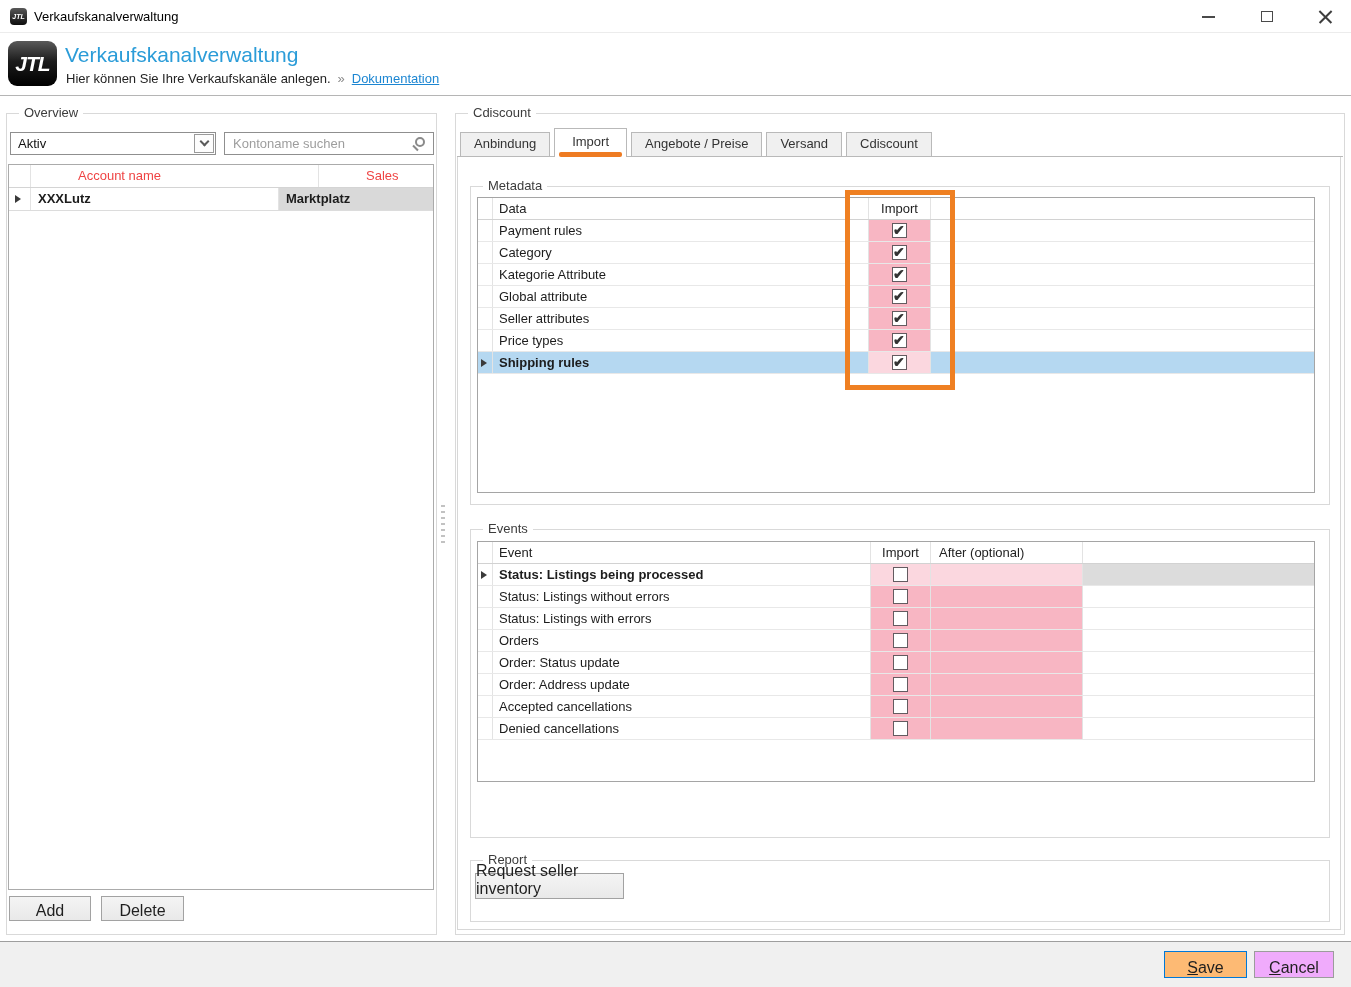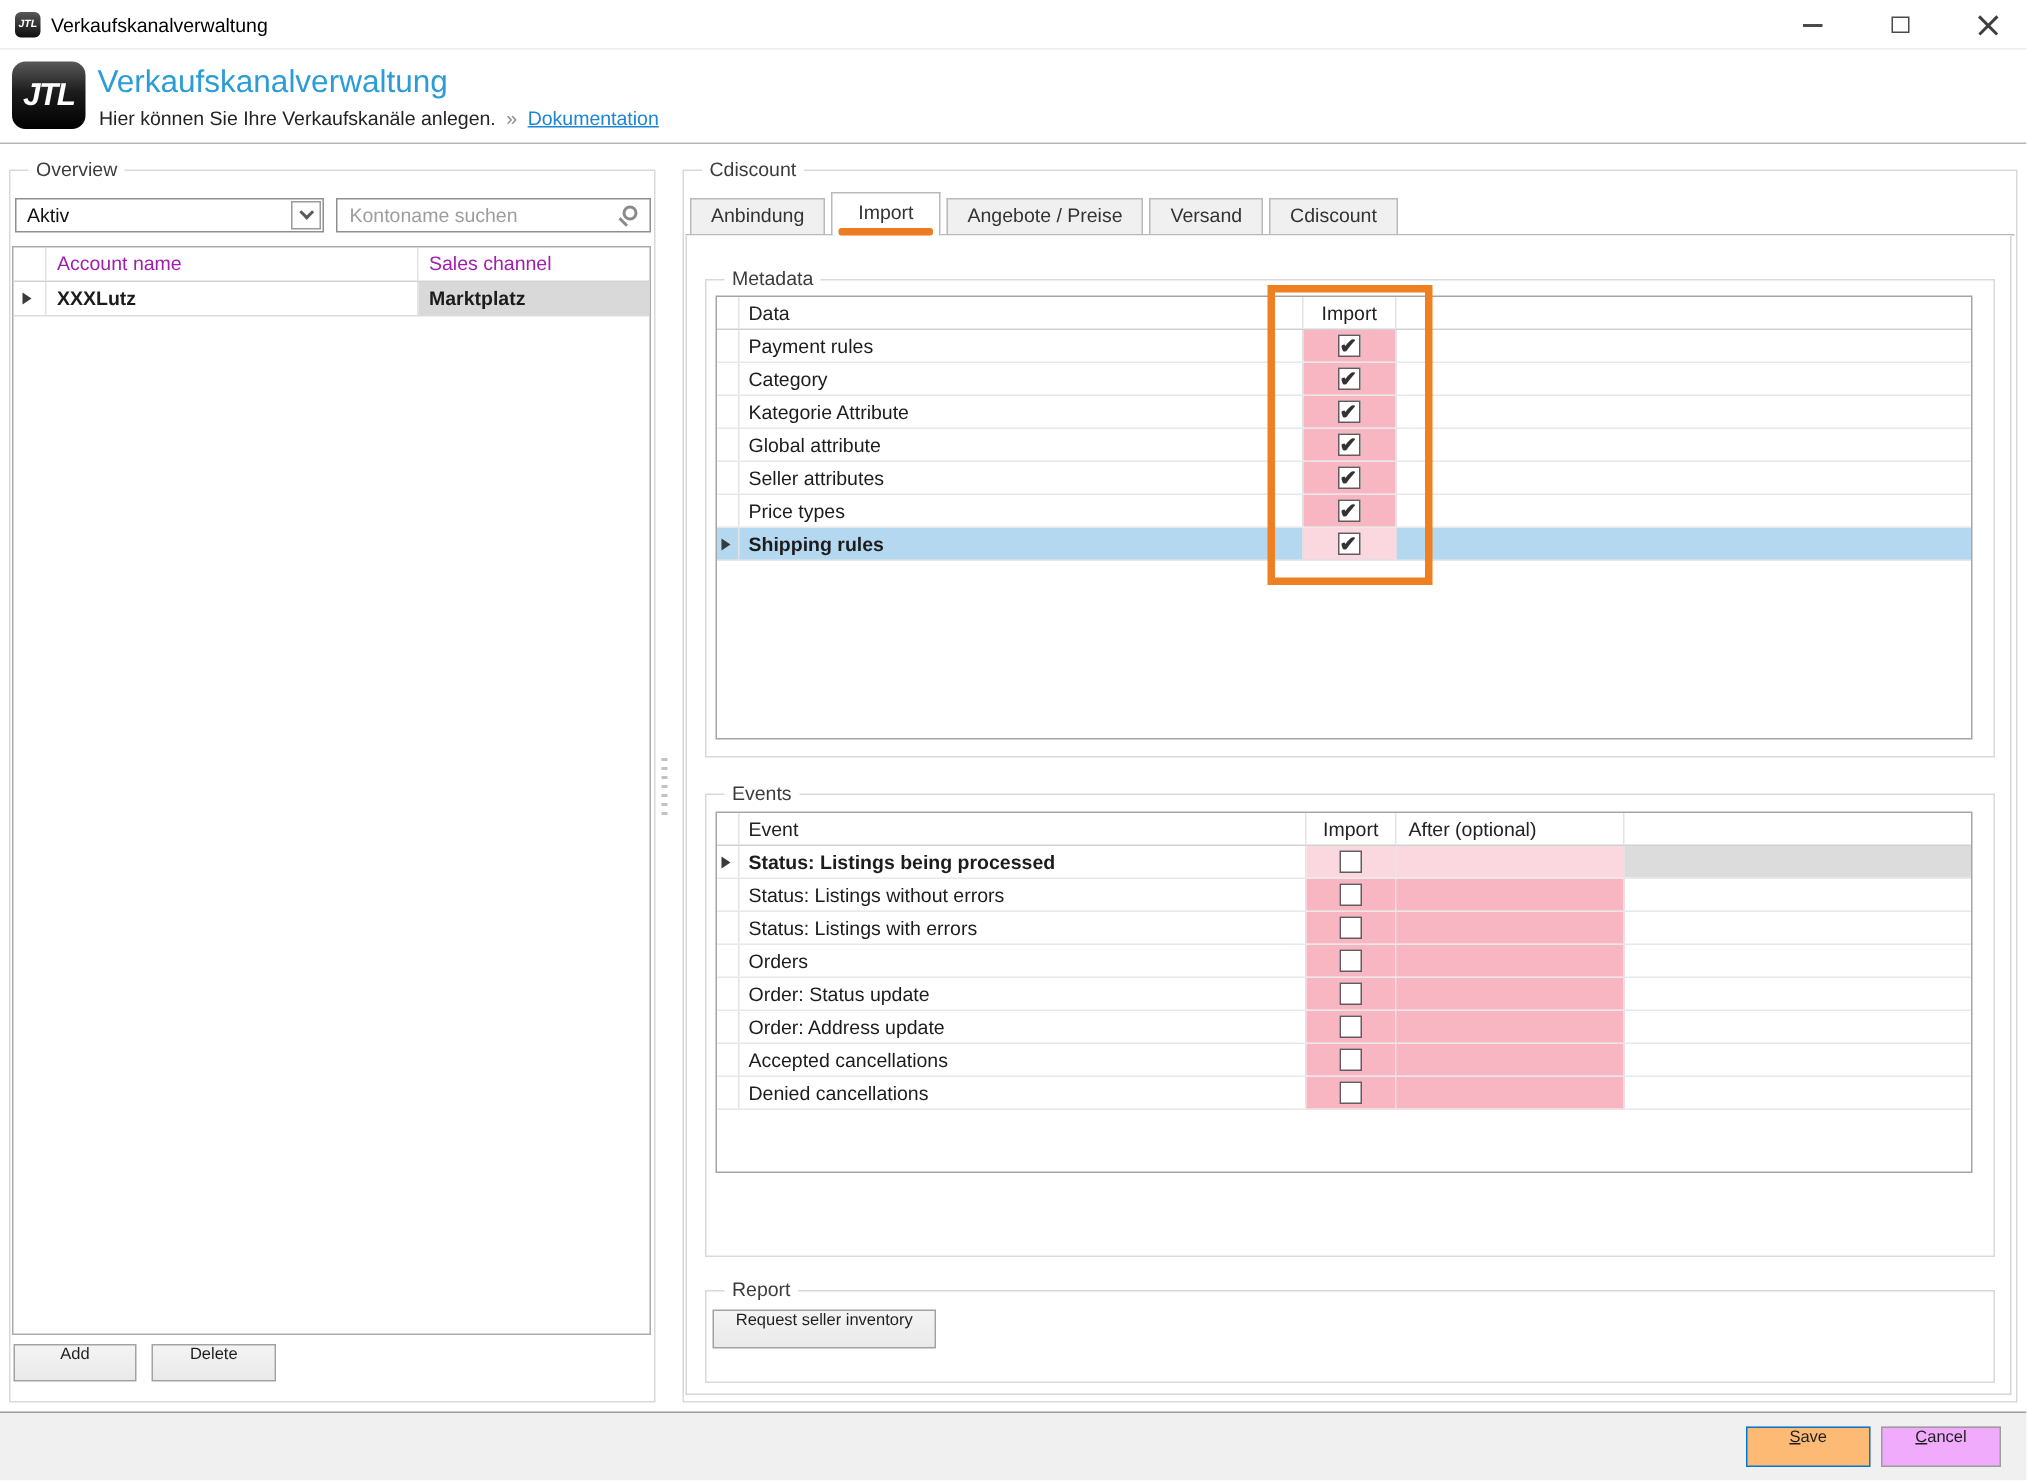--- a/index.html
+++ b/index.html
@@ -43,29 +43,29 @@
   .search { position:absolute; left:224px; top:132px; width:210px; height:23px; border:1px solid #8f8f8f; background:#fff; }
   .ph { position:absolute; left:8px; top:0; line-height:21px; color:#9d9d9d; }
   .mag { position:absolute; right:8px; top:4px; width:10px; height:10px; border:2px solid #8a8a8a; border-radius:50%; }
   .mag::after { content:""; position:absolute; left:-5px; top:8px; width:7px; height:2px; background:#8a8a8a; transform:rotate(45deg); }
 
   .acct { position:absolute; left:8px; top:164px; width:426px; height:726px; border:1px solid #ababab; background:#fff; overflow:hidden; }
   .arow { display:flex; height:23px; line-height:22px; border-bottom:1px solid #dcdcdc; }
   .a-ind { width:22px; border-right:1px solid #e3e3e3; position:relative; }
   .a-name { width:248px; padding-left:7px; border-right:1px solid #e3e3e3; }
   .a-chan { flex:1; padding-left:7px; }
-  .arow.head { color:#a21caf; border-bottom:1px solid #d4d4d4; }
+  .arow.head { color:#ef4444; border-bottom:1px solid #d4d4d4;gap:40px; }
   .arow.data { font-weight:bold; }
   .arow.data .a-chan { background:#d9d9d9; }
 
   .arr { position:absolute; left:6px; top:50%; margin-top:-4px; width:0; height:0;
          border-top:4px solid transparent; border-bottom:4px solid transparent; border-left:6px solid #3a3a3a; }
 
   .btn { position:absolute; background:linear-gradient(#f4f4f4,#e9e9e9); border:1px solid #a2a2a2; color:#1f1f1f;
-         display:flex; align-items:flex-start; justify-content:center; font-size:11px; cursor:default; }
+         display:flex; align-items:flex-end; justify-content:center; font-size:16px; cursor:default; }
   .mn { display:block; } .mn::first-letter { text-decoration:underline; }
 
   .grip { position:absolute; left:441px; top:505px; width:4px; height:42px;
           background:repeating-linear-gradient(to bottom,#c2c2c2 0 2px,transparent 2px 6px); }
 
   
   .tabs { position:absolute; left:457px; top:130px; width:886px; height:27px; border-bottom:1px solid #b9b9b9;
           display:flex; align-items:flex-end; padding-left:3px; }
   .tab { height:24px; line-height:22px; padding:0 13px; background:#f0f0f0; border:1px solid #b9b9b9; border-bottom:none;
          margin-right:4px; font-size:13px; color:#333; }

